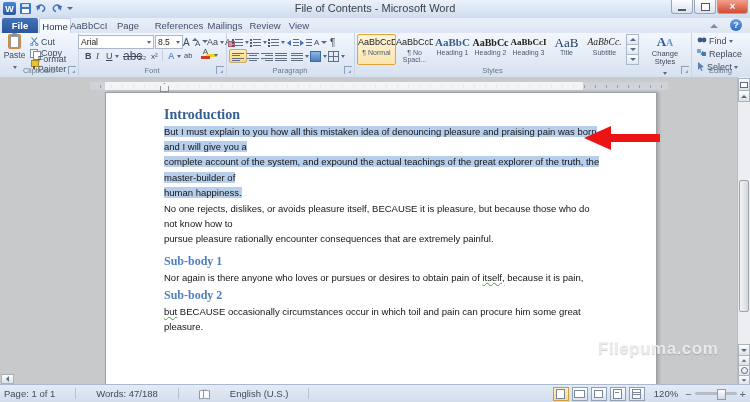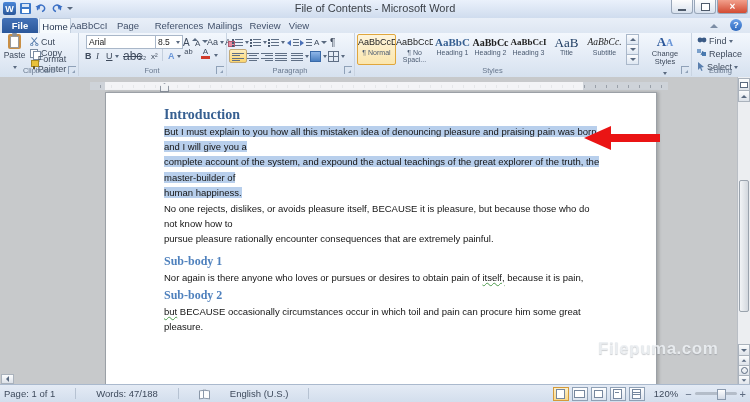--- a/index.html
+++ b/index.html
@@ -226,21 +226,21 @@
           <span style="position:absolute;left:1px;top:0;width:6px;height:5px;background:#e8c13a;border:1px solid #a88a20;"></span>
           <span style="position:absolute;left:3px;top:6px;width:2px;height:3px;background:#6b5a2a;"></span>
         </span>
         <span>Format Painter</span>
       </div>
       <div class="glabel">Clipboard</div>
       <div class="launcher"></div>
     </div>
 
     <div class="group" style="left:78px;width:148px;">
-      <div class="combo" style="left:8px;top:2px;width:70px;">
+      <div class="combo" style="left:0;top:2px;width:70px;">
         <span>Arial</span>
           <span class="dd"></span>
       </div>
       <div class="combo" style="left:77px;top:2px;width:22px;">
         <span>8.5</span>
           <span class="dd"></span>
       </div>
       <div class="rbtn" style="left:102px;top:2px;font-size:10px;">
         <span>A</span>
           <span class="tri-u" style="margin-bottom:5px;"></span>
@@ -273,21 +273,21 @@
           <span>x₂</span>
         </div>
       <div class="rbtn" style="left:70px;top:16px;font-size:8px;">
           <span>x²</span>
         </div>
       <div class="vsep" style="left:84px;top:16px;height:12px;"></div>
       <div class="rbtn" style="left:87px;top:16px;color:#6a96d8;font-weight:bold;">
           <span>A</span>
           <span class="dd"></span>
         </div>
-      <div class="rbtn" style="left:103px;top:14px;flex-direction:column;gap:14px;height:15px;font-size:7.5px;">
+      <div class="rbtn" style="left:103px;top:14px;flex-direction:row;gap:14px;height:15px;font-size:7.5px;">
         <span style="line-height:7px;">ab</span>
         <span class="colorbar" style="background:#f3d11c;"></span>
       </div>
       <div class="rbtn" style="left:120px;top:14px;flex-direction:column;gap:0;height:15px;font-size:8px;">
         <span style="line-height:8px;">A</span>
         <span class="colorbar" style="background:#d03a2a;"></span>
       </div>
       <span class="dd" style="position:absolute;left:136px;top:21px;"></span>
       <div class="glabel">Font</div>
       <div class="launcher"></div>

